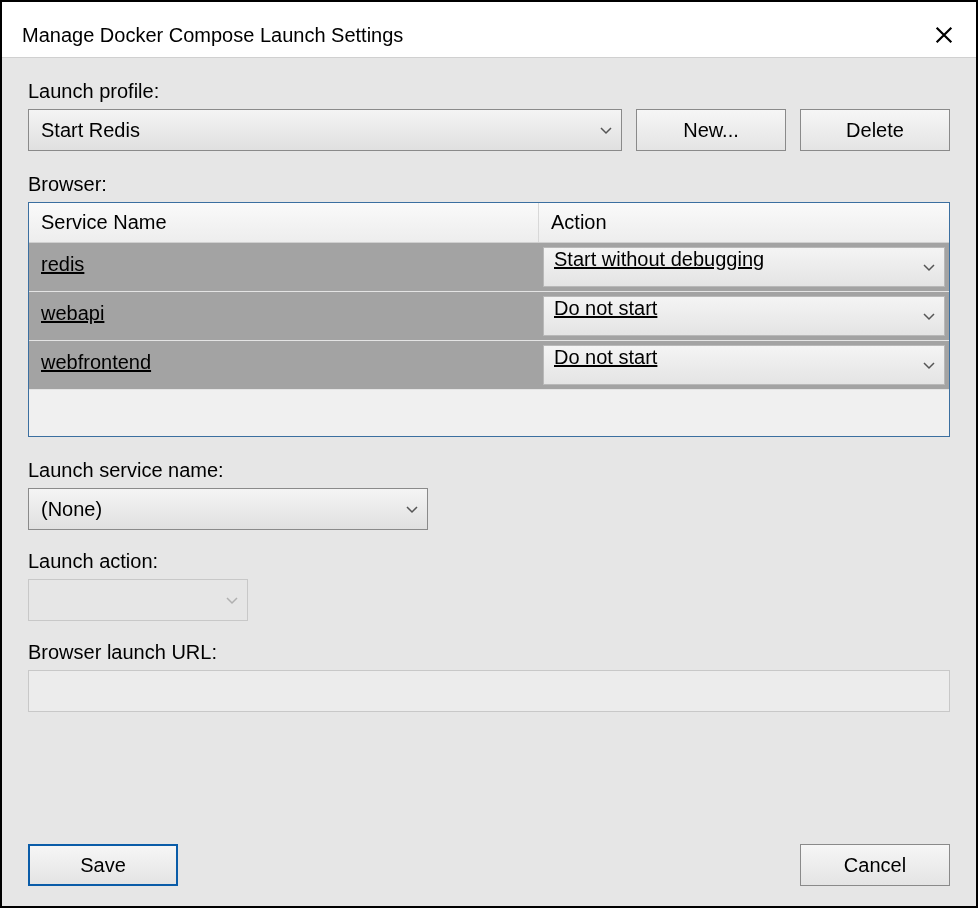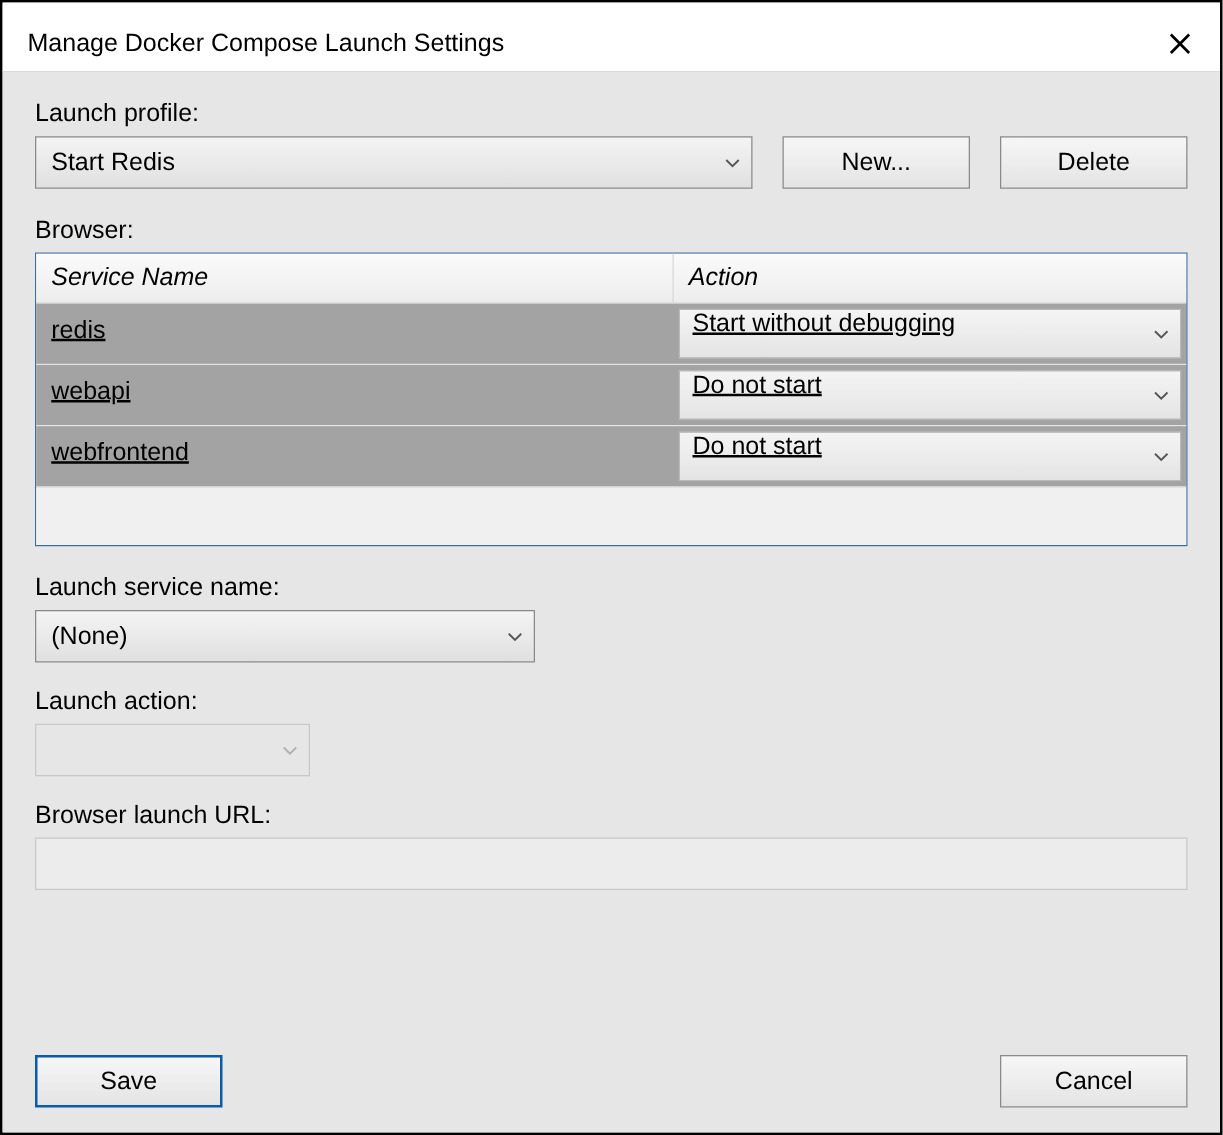--- a/index.html
+++ b/index.html
@@ -34,21 +34,21 @@
     flex: 1;
     background: #e6e6e6;
     padding: 22px 26px 20px 26px;
     display: flex;
     flex-direction: column;
   }
   .label { font-size: 20px; color: #000; margin-bottom: 6px; }
   .row {
     display: flex;
     align-items: stretch;
-    gap: 24px;
+    gap: 14px;
     margin-bottom: 22px;
   }
   .dropdown {
     position: relative;
     display: flex;
     align-items: center;
     background: linear-gradient(#f4f4f4, #e0e0e0);
     border: 1px solid #8a8a8a;
     height: 42px;
     padding: 0 30px 0 12px;
@@ -79,21 +79,20 @@
   }
   .services-box {
     border: 1px solid #3b6fa0;
     background: #f0f0f0;
     margin-bottom: 22px;
   }
   .services-header {
     display: flex;
     background: linear-gradient(#fafafa, #ededed);
     border-bottom: 1px solid #d0d0d0;
-    font-style: italic;
   }
   .services-header .col {
     padding: 8px 12px;
     font-size: 20px;
   }
   .col-name { flex: 0 0 510px; border-right: 1px solid #d8d8d8; }
   .col-action { flex: 1; }
   .service-row {
     display: flex;
     border-bottom: 1px solid #e4e4e4;

